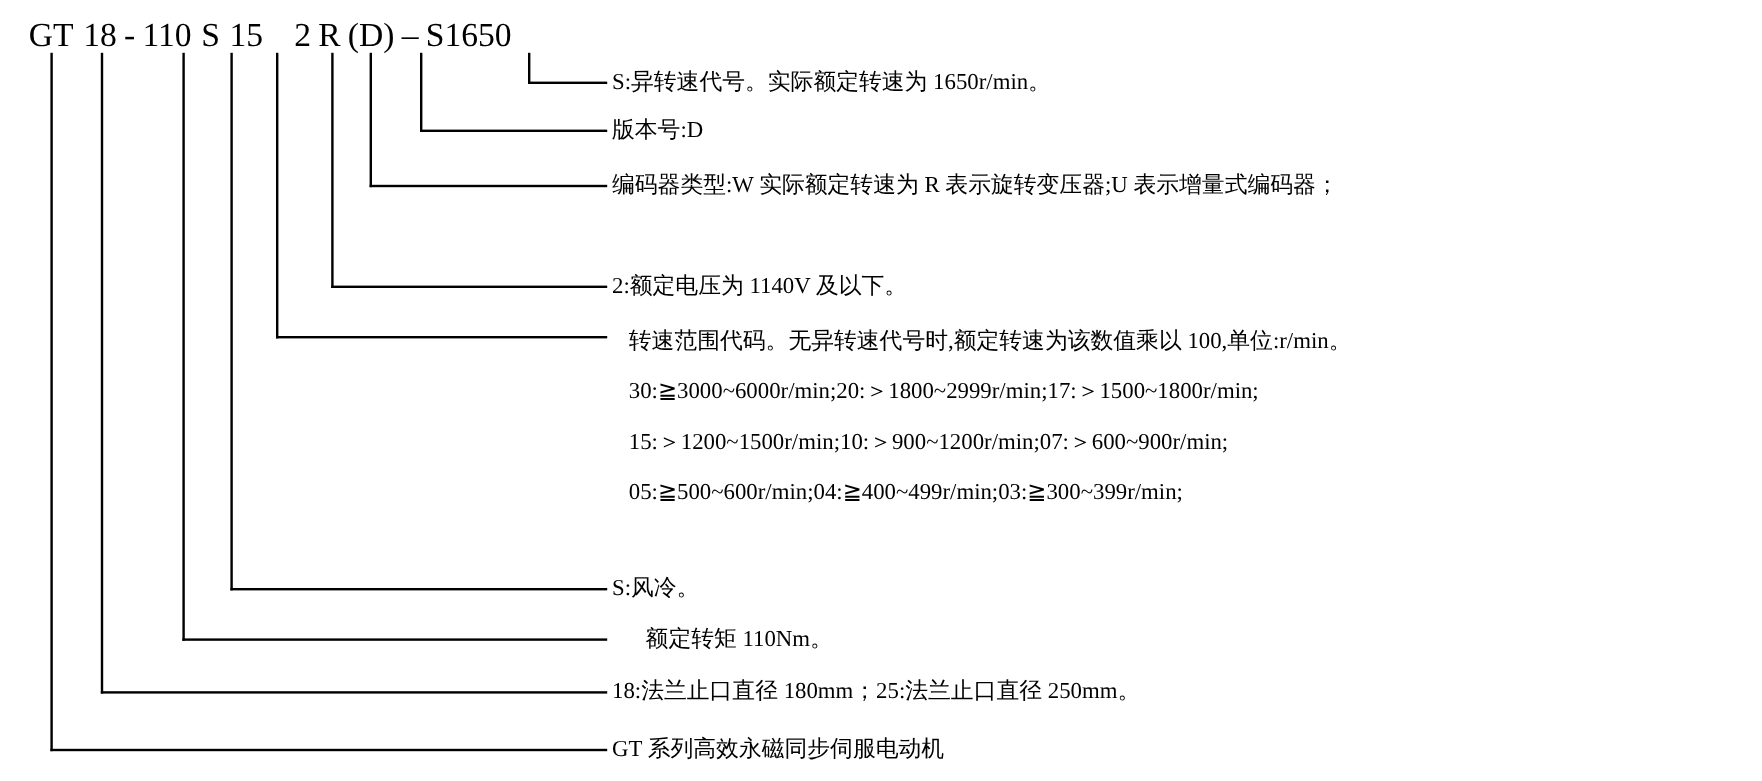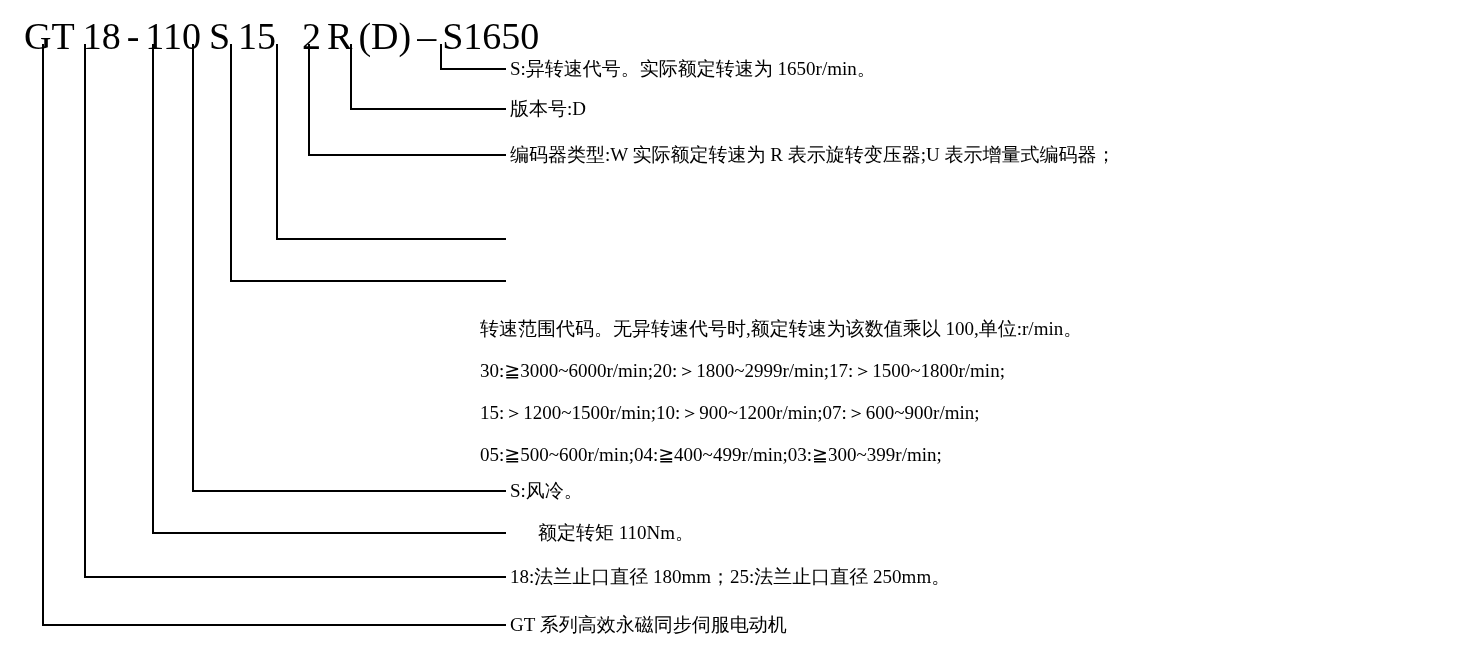--- a/index.html
+++ b/index.html
@@ -14,21 +14,21 @@
     background: #ffffff;
     font-family: "Liberation Serif", "DejaVu Serif", serif;
     color: #000000;
     overflow: hidden;
   }
   
   .code-line {
     position: absolute;
     top: 14px;
     left: 24px;
-    font-size: 38px;
+    font-size: 28px;
     letter-spacing: 0px;
     white-space: nowrap;
     font-family: "Liberation Serif", "DejaVu Serif", serif;
   }
   .code-line span {
     display: inline-block;
   }
   
   .vline {
     position: absolute;
@@ -93,22 +93,25 @@
   </div>
 
   <div class="note" style="left:510px; top:92px;">
     <span class="sub">版本号:D</span>
   </div>
 
   <div class="note" style="left:510px; top:138px;">
     <span class="sub">编码器类型:W 实际额定转速为 R 表示旋转变压器;U 表示增量式编码器；</span>
   </div>
 
+  <div class="note" style="left:510px; top:222px;">
+    <span class="sub">2:额定电压为 1140V 及以下。</span>
+  </div>
 
-  <div class="note" style="left:480px; top:264px; line-height:42px;margin-top:44px;">
+  <div class="note" style="left:524px; top:264px; line-height:42px;">
     <span class="sub">转速范围代码。无异转速代号时,额定转速为该数值乘以 100,单位:r/min。</span>
     <span class="sub">30:≧3000~6000r/min;20:＞1800~2999r/min;17:＞1500~1800r/min;</span>
     <span class="sub">15:＞1200~1500r/min;10:＞900~1200r/min;07:＞600~900r/min;</span>
     <span class="sub">05:≧500~600r/min;04:≧400~499r/min;03:≧300~399r/min;</span>
   </div>
 
   <div class="note" style="left:510px; top:474px;">
     <span class="sub">S:风冷。</span>
   </div>
 

